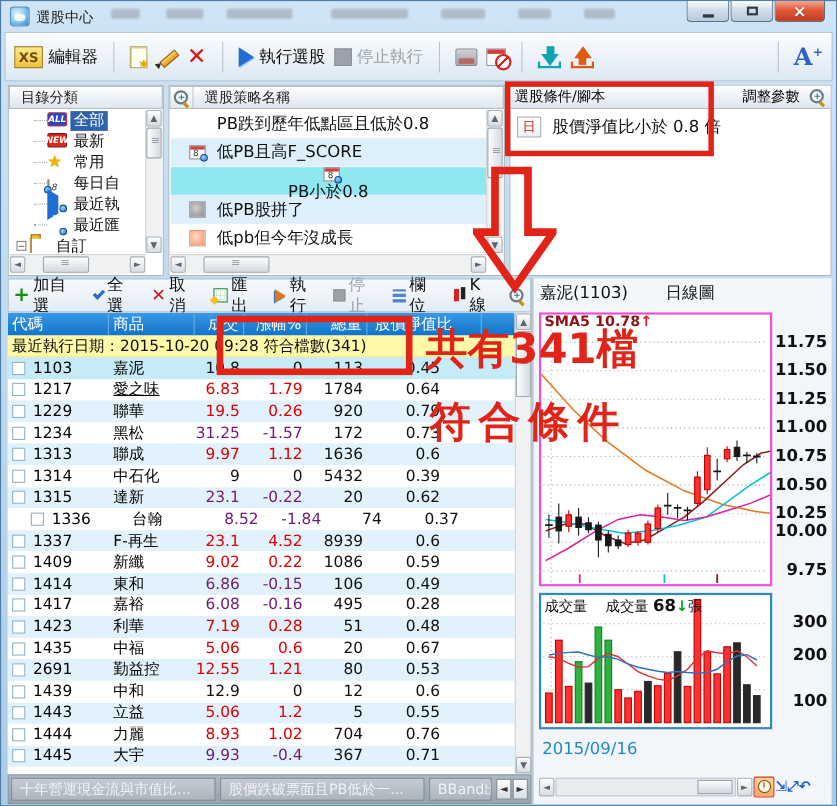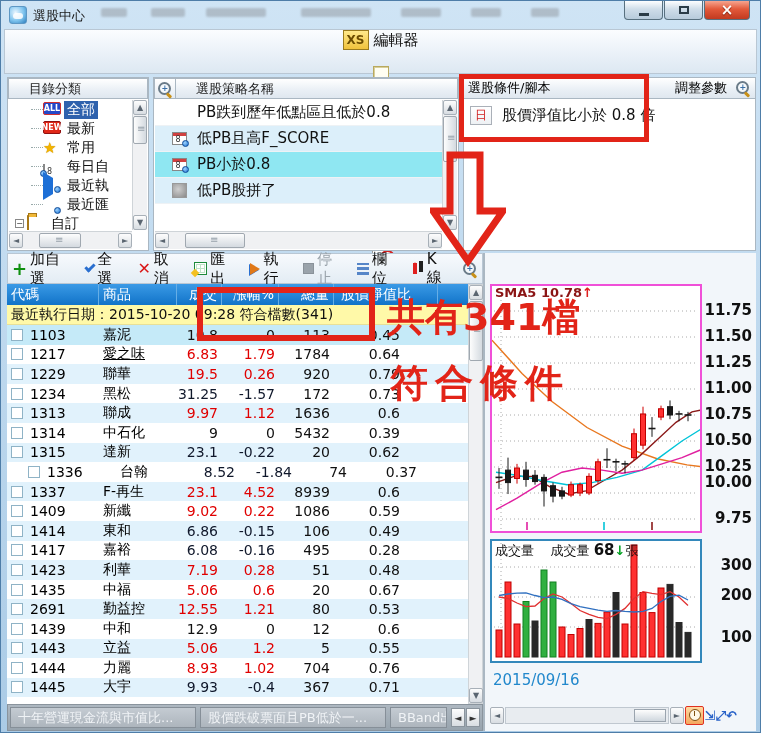--- a/index.html
+++ b/index.html
@@ -15,21 +15,21 @@
   .smudge { position:absolute; top:7px; height:9px; background:#8a8f95; opacity:.45; filter:blur(1px); border-radius:2px; }
   .winbtns { position:absolute; right:10px; top:0; display:flex; }
   .winbtn { width:39px; height:19px; border:1px solid #58707f; border-top:none; display:flex; align-items:center; justify-content:center;
      background:linear-gradient(180deg,#fdfeff,#cfdde9 45%,#b7cbdb); border-radius:0 0 4px 4px; margin-left:1px; }
   .winbtn.close { width:46px; background:linear-gradient(180deg,#f6a58f,#e2593a 45%,#c23a20); }
   .glyph-min { width:10px; height:3px; background:#2b3c47; margin-top:8px; }
   .glyph-max { width:10px; height:8px; border:2px solid #2b3c47; }
   .glyph-close { color:#fff; font-size:15px; font-weight:bold; line-height:1; text-shadow:0 1px 1px #7c1d0c; }
   
   .toolbar { position:absolute; left:3px; right:3px; top:28px; height:45px;
-     background:linear-gradient(180deg,#fbfdff,#eaf1f8 55%,#dde8f2); border:1px solid #b9c7d4; display:flex; align-items:center; padding:0 8px; gap:8px;flex-direction:column; }
+     background:linear-gradient(180deg,#fbfdff,#eaf1f8 55%,#dde8f2); border:1px solid #b9c7d4; display:flex; align-items:center; padding:0 8px; gap:8px; }
   .tsep { width:1px; height:28px; background:#b9c3cc; margin:0 6px; }
   .tb-item { display:flex; align-items:center; gap:5px; font-size:15px; color:#111; }
   .tb-item.disabled { color:#9aa3ab; }
   .xs-badge { width:26px; height:20px; background:linear-gradient(180deg,#ffe98a,#f0c23c); border:1px solid #9a7b1e; color:#6b4c00;
      font-size:12px; font-weight:bold; display:flex; align-items:center; justify-content:center; }
   .icon-newdoc { width:16px; height:20px; background:#fffef2; border:1px solid #b9a95e; position:relative; box-shadow:1px 1px 0 #d8cf9a inset; }
   .icon-newdoc:before { content:"✱"; position:absolute; right:-2px; bottom:-4px; color:#e8a400; font-size:10px; }
   .icon-pencil { width:20px; height:20px; position:relative; }
   .icon-pencil:before { content:""; position:absolute; left:3px; top:8px; width:16px; height:5px; background:linear-gradient(180deg,#ffd36b,#e8960f); border:1px solid #8a5d00; transform:rotate(-40deg); }
   .icon-pencil:after { content:""; position:absolute; left:0px; top:14px; border-left:5px solid #3a2a10; border-top:3px solid transparent; border-bottom:3px solid transparent; transform:rotate(-40deg); }
@@ -44,26 +44,26 @@
      background:linear-gradient(135deg,transparent 44%,#d42222 44%,#d42222 56%,transparent 56%),#fff; }
   .icon-down { width:0; height:0; border-top:11px solid #0fa3b4; border-left:8px solid transparent; border-right:8px solid transparent; position:relative; }
   .arr-wrap { position:relative; width:22px; height:20px; }
   .icon-up { position:absolute; left:3px; top:0; width:0; height:0; border-bottom:11px solid #e05a14; border-left:8px solid transparent; border-right:8px solid transparent; }
   .arr-stem-u { position:absolute; left:7px; top:9px; width:7px; height:8px; background:#e05a14; }
   .arr-base { position:absolute; left:0; bottom:0; width:21px; height:6px; border:2px solid currentColor; border-top:none; }
   .icon-aplus { font-family:"DejaVu Serif","Liberation Serif",serif; font-size:22px; color:#2a63c8; font-weight:bold; }
   .icon-aplus sup { font-size:11px; }
   
   .panel-hdr { background:linear-gradient(180deg,#ffffff,#e9eff5 60%,#dfe7ef); border:1px solid #aab7c2; font-size:13px; color:#222;
-     display:flex; align-items:center; padding:0 20px; height:21px; }
+     display:flex; align-items:center; padding:0 10px; height:21px; }
   .dir-panel { position:absolute; left:6px; top:76px; width:142px; height:174px; background:#fff; border:1px solid #aab7c2; }
   .tree { position:absolute; left:1px; top:22px; right:16px; bottom:20px; overflow:hidden; background:#fff; }
   .tree-row { display:flex; align-items:center; height:19px; font-size:14px; white-space:nowrap; }
   .twig { width:12px; margin-left:22px; border-top:1px dotted #9aa; }
-  .tree-ico { width:18px; height:15px; margin-right:3px; position:relative; flex:none; }
+  .tree-ico { width:18px; height:15px; margin-right:3px; position:relative; flex:none;font-style:italic; }
   .badge { font-size:8px; font-weight:bold; color:#fff; display:flex; align-items:center; justify-content:center; width:18px; height:13px; border-radius:2px; }
   .badge.all { background:#2448c8; border:1.5px solid #d03030; }
   .badge.new { background:#e02818; border:1px solid #901010; }
   .star { color:#f4b400; font-size:15px; line-height:13px; text-shadow:0 0 1px #a87800; }
   .cal8 { width:15px; height:13px; background:#fff; border:1px solid #888; position:relative; font-size:8px; }
   .cal8:before { content:""; position:absolute; left:0; top:0; right:0; height:3px; background:#d04040; }
   .cal8:after { content:"8"; position:absolute; left:3px; top:2px; color:#333; font-size:8px; }
   .cal8 .dot, .dotb { position:absolute; right:-3px; bottom:-3px; width:7px; height:7px; border-radius:50%; background:radial-gradient(circle at 35% 35%,#9fd4ff,#1a6fd0); border:1px solid #0c4a98; }
   .playclock { width:0; height:0; border-left:10px solid #1d6fd6; border-top:6px solid transparent; border-bottom:6px solid transparent; position:relative; }
   .dlclock { width:11px; height:11px; position:relative; background:linear-gradient(180deg,#6fc2e8,#1e88c8); border-radius:2px; }
@@ -132,21 +132,21 @@
   .c-price { width:45px; justify-content:flex-end; }
   .c-chg   { width:57px; justify-content:flex-end; }
   .c-vol   { width:55px; justify-content:flex-end; }
   .c-pb    { width:104px; justify-content:flex-end; padding-right:26px; }
   .info-row { height:20px; background:#fff9a8; color:#101010; display:flex; align-items:center; padding:0 4px; border-bottom:1px solid #e8e098; white-space:nowrap; }
   .trow { display:flex; height:19.6px; align-items:center; }
   .trow .td { padding:0 4px; white-space:nowrap; overflow:hidden; }
   .td.c-pb { padding-right:38px; }
   .cb { width:12px; height:12px; border:1px solid #8fb3c6; background:#fff; margin-right:7px; flex:none; }
   .cell-code { display:flex; align-items:center; }
-  .up { color:#e00000; } .down { color:#0f172a; } .flat { color:#101010; }
+  .up { color:#e00000; } .down { color:#701a75; } .flat { color:#101010; }
   .uline { text-decoration:underline; }
   .tbl-vsb { position:absolute; left:467px; top:283px; width:15px; height:420px; background:#f0f1f3; border:1px solid #cfd4d8; }
   
   .btabs { position:absolute; left:6px; top:703px; width:476px; height:27px; background:linear-gradient(180deg,#aeb8c1,#98a4ae); border:1px solid #8a949d;
      display:flex; align-items:center; padding:0 2px; gap:4px; }
   .btab { height:21px; background:linear-gradient(180deg,#c4cbd2,#adb5bd); border:1px solid #868f98; border-bottom-color:#6f7densions880;
      color:#f0f3f6; font-size:13px; display:flex; align-items:center; padding:0 7px; white-space:nowrap; overflow:hidden; }
   .btab-arrows { margin-left:auto; display:flex; gap:1px; }
   .btab-arrows .sb { width:14px; height:19px; background:linear-gradient(180deg,#fdfdfd,#d8dde2); border:1px solid #8a949d; font-size:9px; color:#333;
      display:flex; align-items:center; justify-content:center; }
@@ -330,33 +330,39 @@
           <span>PB跌到歷年低點區且低於0.8</span>
         </div>
         <div class="strat-row" style="background: rgb(220, 239, 250);">
           <span class="strat-ico">
             <span class="cal8">
               <span class="dot"></span>
             </span>
           </span>
           <span>低PB且高F_SCORE</span>
         </div>
-        <div class="strat-row" style="background: rgb(143, 231, 242);">
+        <div class="strat-row" style="background: rgb(143, 231, 242); flex-direction: column;">
           <span class="strat-ico">
             <span class="cal8">
               <span class="dot"></span>
             </span>
           </span>
           <span>PB小於0.8</span>
         </div>
         <div class="strat-row" style="background: rgb(220, 239, 250);">
           <span class="strat-ico">
             <span class="sq-gray"></span>
           </span>
           <span>低PB股拼了</span>
+        </div>
+        <div class="strat-row" style="background: rgb(255, 255, 255);">
+          <span class="strat-ico">
+            <span class="sq-orange"></span>
+          </span>
+          <span>低pb但今年沒成長</span>
         </div>
       </div>
     <div class="vsb">
       <div class="sb-btn" style="top:0">▲</div>
       <div class="sb-thumb" style="top:16px;height:46px"></div>
       <div class="sb-btn" style="bottom:0">▼</div>
     </div>
     <div class="hsb" style="right:16px">
       <div class="sb-btn" style="left:0;top:1px">◄</div>
       <div class="hsb-thumb" style="left:30px;width:60px"></div>
@@ -656,20 +662,24 @@
     <div class="btab" style="width:58px">BBand出...</div>
     <div class="btab-arrows">
       <div class="sb">◄</div>
       <div class="sb">►</div>
     </div>
   </div>
 
   <div class="divider-v"></div>
 
   <div class="chart-panel">
+    <div class="chart-hdr">
+      <span>嘉泥(1103)</span>
+      <span>日線圖</span>
+    </div>
     <div class="sma-label">
       <span>SMA5 10.78</span><span class="uar">↑</span>
     </div>
     <div class="candle-box">
       <svg id="candleSvg" width="208" height="245" viewBox="0 0 208 245">
           <line x1="2" y1="25" x2="206" y2="25" stroke="#aaa" stroke-width="1" stroke-dasharray="1,3"></line>
           <line x1="2" y1="51" x2="206" y2="51" stroke="#aaa" stroke-width="1" stroke-dasharray="1,3"></line>
           <line x1="2" y1="77" x2="206" y2="77" stroke="#aaa" stroke-width="1" stroke-dasharray="1,3"></line>
           <line x1="2" y1="103" x2="206" y2="103" stroke="#aaa" stroke-width="1" stroke-dasharray="1,3"></line>
           <line x1="2" y1="129" x2="206" y2="129" stroke="#aaa" stroke-width="1" stroke-dasharray="1,3"></line>

